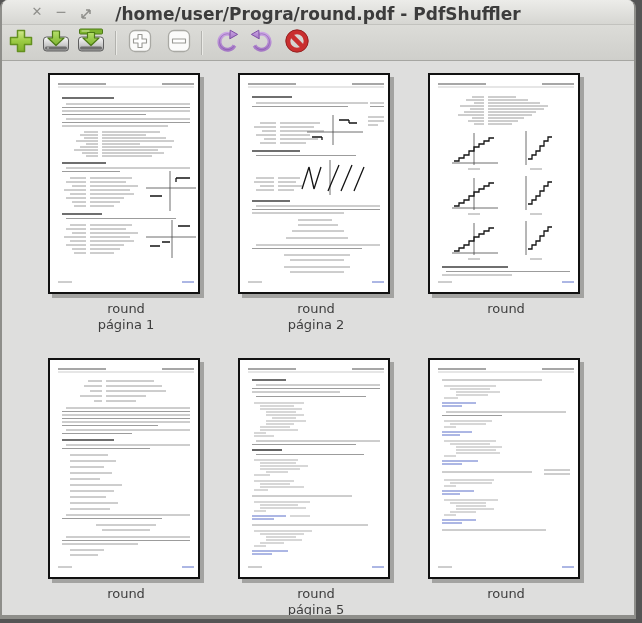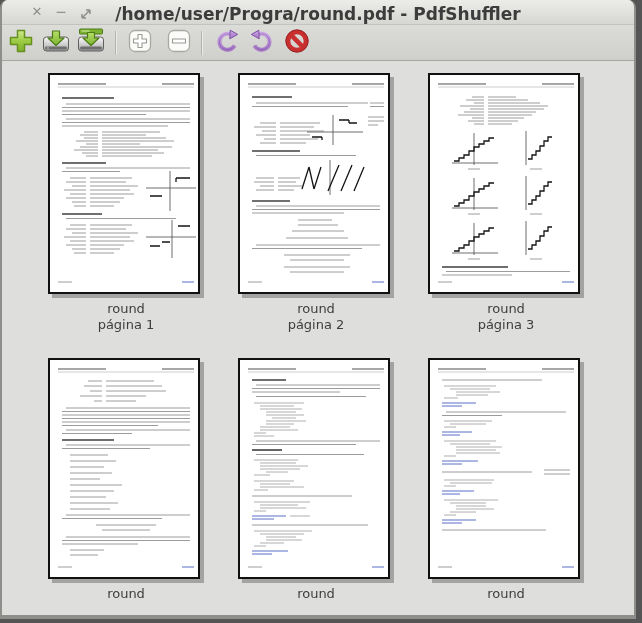--- a/index.html
+++ b/index.html
@@ -248,21 +248,20 @@
         <use href="#p3row" y="45"></use>
         <use href="#p3row" y="90"></use>
         <path class="d" d="M12 192h66"></path>
         <path class="t" d="M16 196.5h124M12 200h70"></path>
         <path class="t" d="M8 207h14"></path>
           <path class="b" d="M132 207h12"></path>
       </svg>
     </div>
     <div class="caption" style="left:414px;top:240px">
       <span>round</span>
-      <span>página 3</span>
     </div>
 
     <div class="page" style="left:46px;top:297px">
       <svg class="mini" viewBox="0 0 152 221">
         <path class="hd" d="M8 9h48M112 9h32"></path>
           <path class="rule" d="M8 12h136"></path>
         <path class="t" d="M38 21h14M56 21h48M34 26h18M56 26h56M40 31h12M56 31h60M30 36h22M56 36h40M44 41h8M56 41h30"></path>
         <path class="t" d="M16 48h124M12 51.5h128M12 55h128M12 58.5h128M12 62h128M12 65.5h96"></path>
         <path class="t" d="M16 70h124M12 73.5h70"></path>
         <path class="d" d="M12 80h52"></path>
@@ -299,20 +298,21 @@
           <path class="c" d="M50 156h20"></path>
         <path class="t" d="M12 165h116"></path>
         <path class="c" d="M14 171h58M20 174h44M26 177h30M26 180h36M20 183h24M14 186h12"></path>
         <path class="b" d="M12 191h36M12 194h20"></path>
         <path class="t" d="M8 207h14"></path>
           <path class="b" d="M132 207h12"></path>
       </svg>
     </div>
     <div class="caption" style="left:224px;top:525px">
       <span>round</span>
+      <span>página 5</span>
     </div>
 
     <div class="page" style="left:426px;top:297px">
       <svg class="mini" viewBox="0 0 152 221">
         <path class="hd" d="M8 9h48M112 9h32"></path>
           <path class="rule" d="M8 12h136"></path>
         <path class="t" d="M12 20h100"></path>
         <path class="c" d="M14 26h52M20 29h40M26 32h44M26 35h32M14 38h14"></path>
         <path class="b" d="M12 43h34M12 46h20"></path>
         <path class="t" d="M16 52h120M12 55.5h60"></path>

